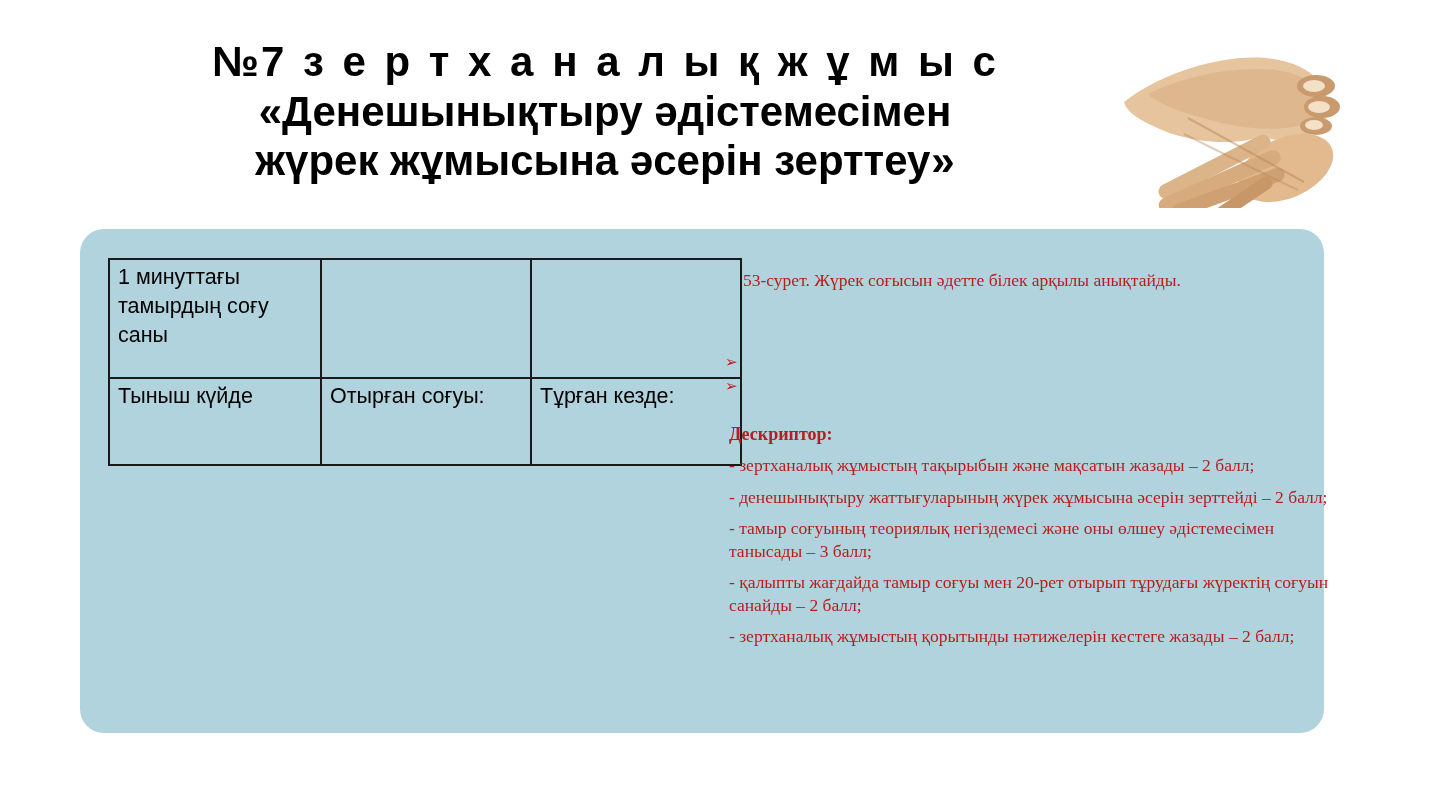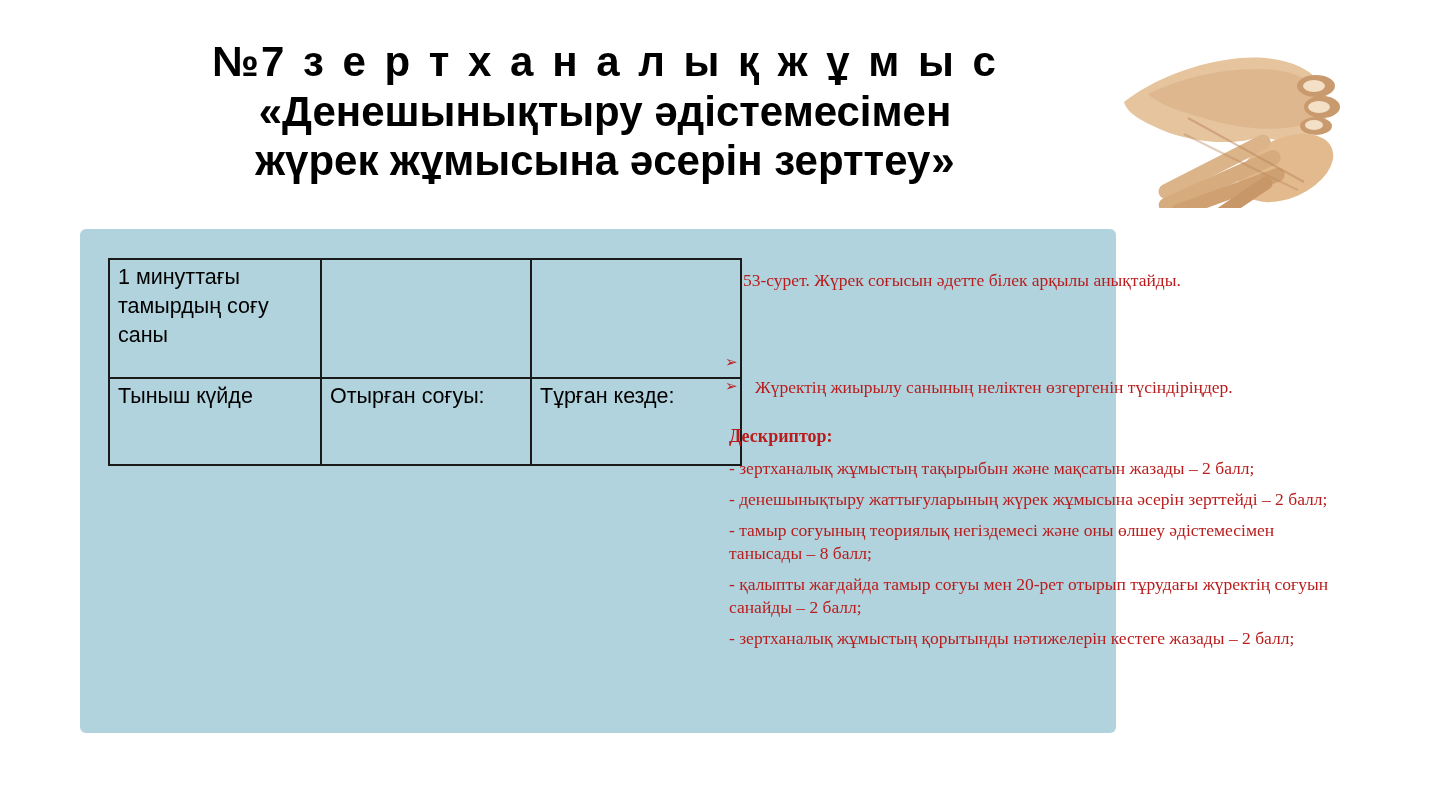--- a/index.html
+++ b/index.html
@@ -19,22 +19,22 @@
     position:absolute;top:37px;left:60px;width:1090px;
     text-align:center;font-weight:bold;color:#000;
     font-size:42px;line-height:1.18;
   }
   .title .line1{letter-spacing:2px;word-spacing:3px;}
   .hands-box{
     position:absolute;left:1118px;top:22px;width:242px;height:186px;
     background:#ffffff;
   }
   .panel{
-    position:absolute;left:80px;top:229px;width:1036px;height:504px;
-    background:#b0d3dd;border-radius:6px;
+    position:absolute;left:80px;top:229px;width:1244px;height:504px;
+    background:#b0d3dd;border-radius:24px;
   }
   table.results{
     position:absolute;left:28px;top:29px;
     border-collapse:collapse;table-layout:fixed;
     width:578px;
   }
   table.results td{
     border:2px solid #1a1a1a;
     vertical-align:top;
     padding:3px 8px;
@@ -110,27 +110,26 @@
 
   <div class="right-col">
     <p class="fig-caption">53-сурет. Жүрек соғысын әдетте білек арқылы анықтайды.</p>
 
     <ul class="bullets">
       <li>
         <span class="marker">➢</span>
       </li>
       <li>
         <span class="marker">➢</span>
-        <span>Жүректің жиырылу санының неліктен өзгергенін түсіндіріңдер.</span>
       </li>
     </ul>
 
     <div class="descriptor">
       <p class="descriptor-heading">Дескриптор:</p>
       <p>- зертханалық жұмыстың тақырыбын және мақсатын жазады – 2 балл;</p>
       <p>- денешынықтыру жаттығуларының жүрек жұмысына әсерін зерттейді – 2 балл;</p>
-      <p>- тамыр соғуының теориялық негіздемесі және оны өлшеу әдістемесімен танысады – 8 балл;</p>
+      <p>- тамыр соғуының теориялық негіздемесі және оны өлшеу әдістемесімен танысады – 3 балл;</p>
       <p>- қалыпты жағдайда тамыр соғуы мен 20-рет отырып тұрудағы жүректің соғуын санайды – 2 балл;</p>
       <p>- зертханалық жұмыстың қорытынды нәтижелерін кестеге жазады – 2 балл;</p>
     </div>
   </div>
 
 </div>
 
 </body></html>

